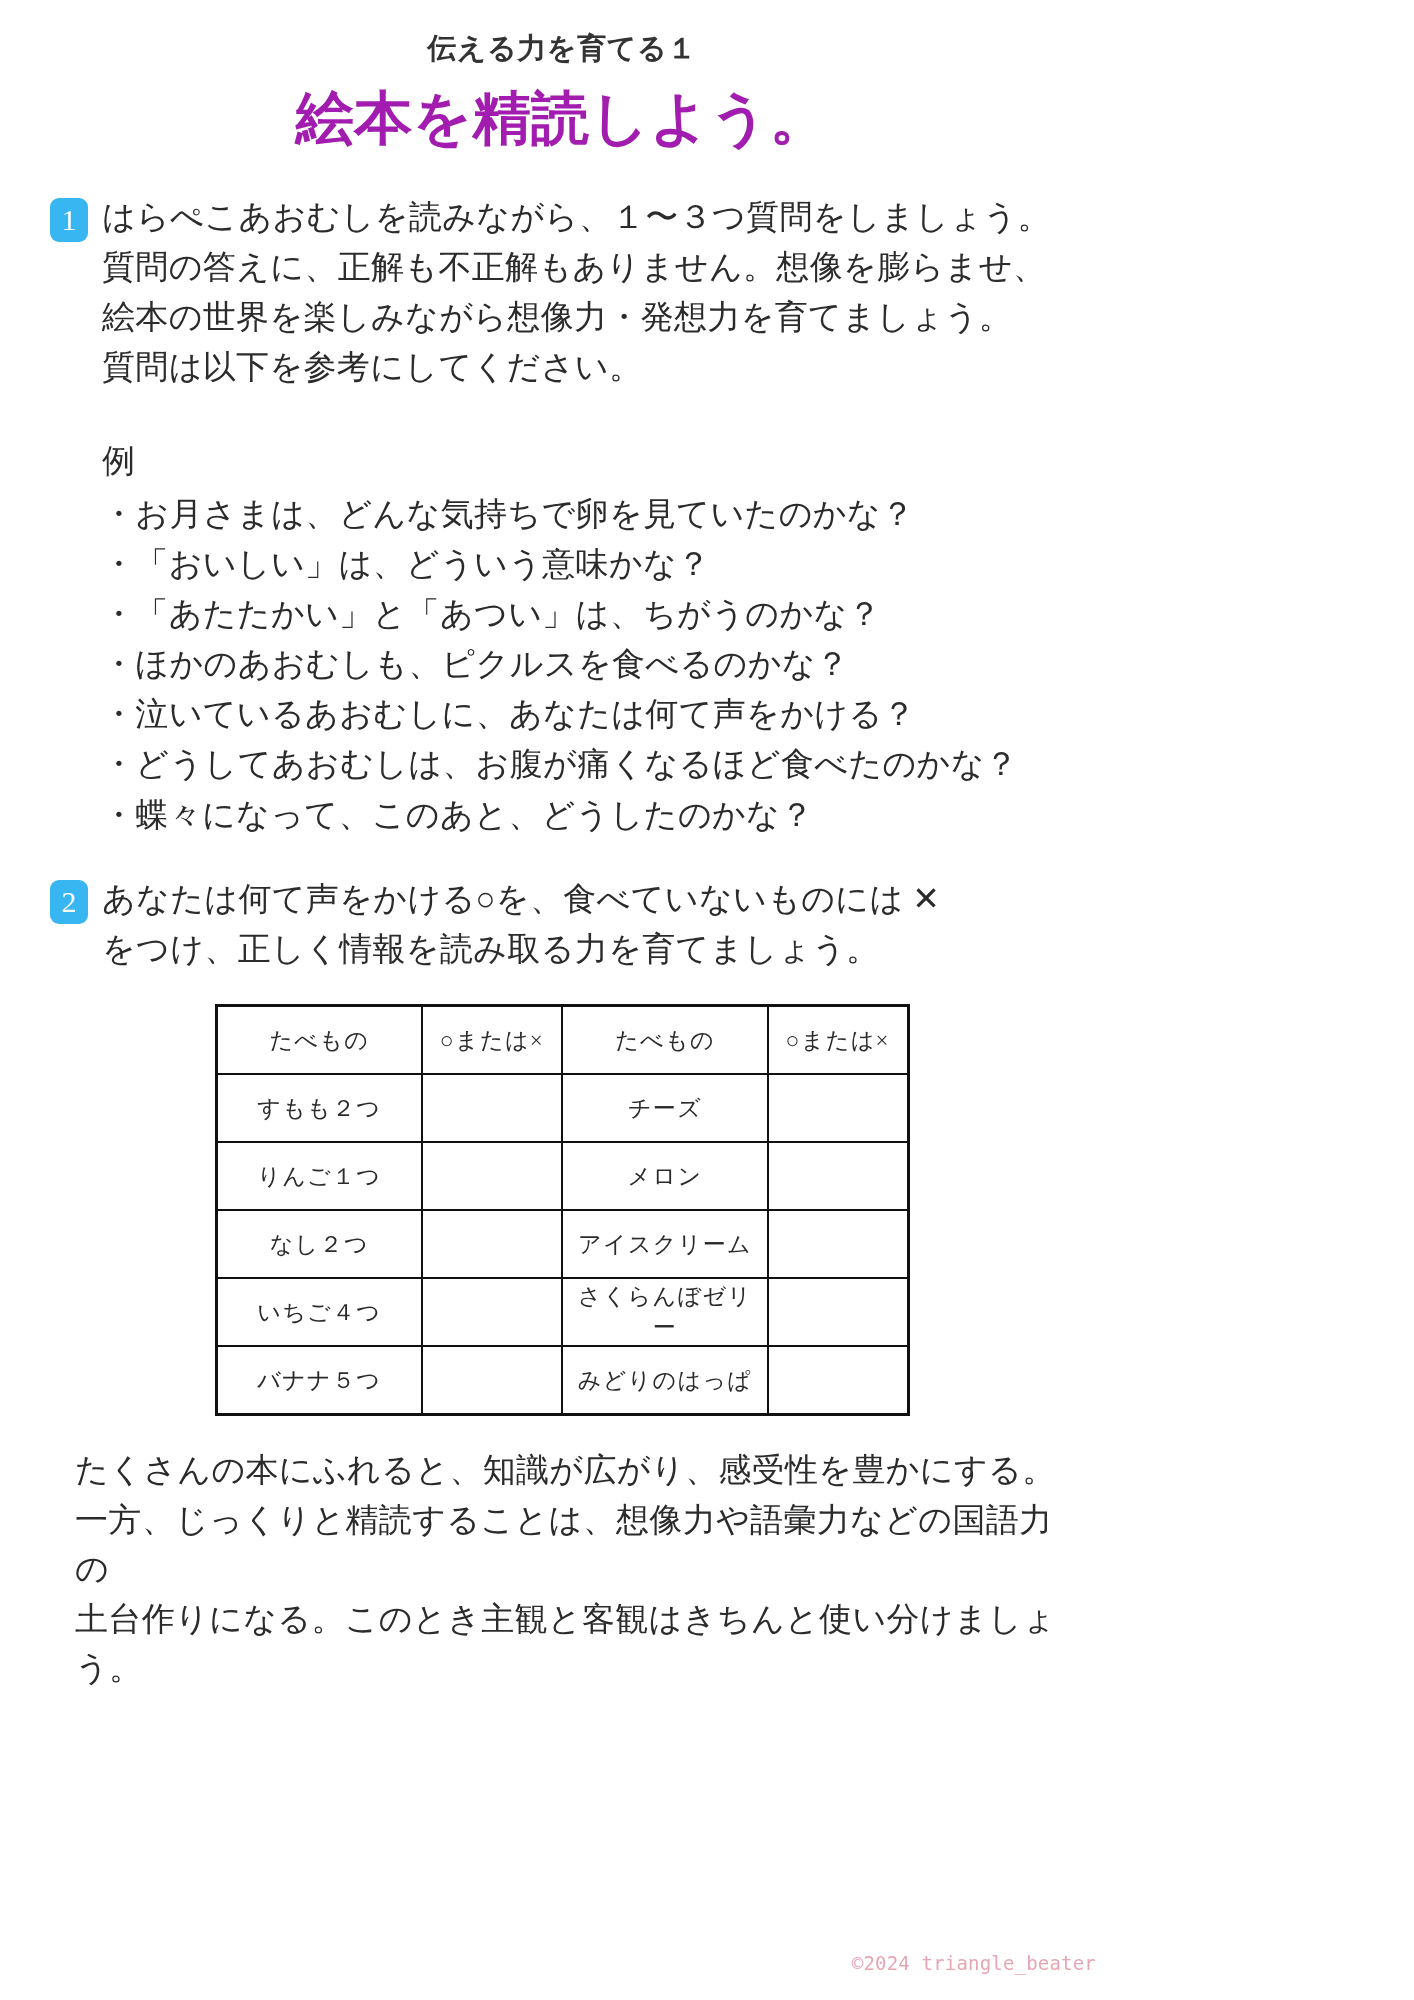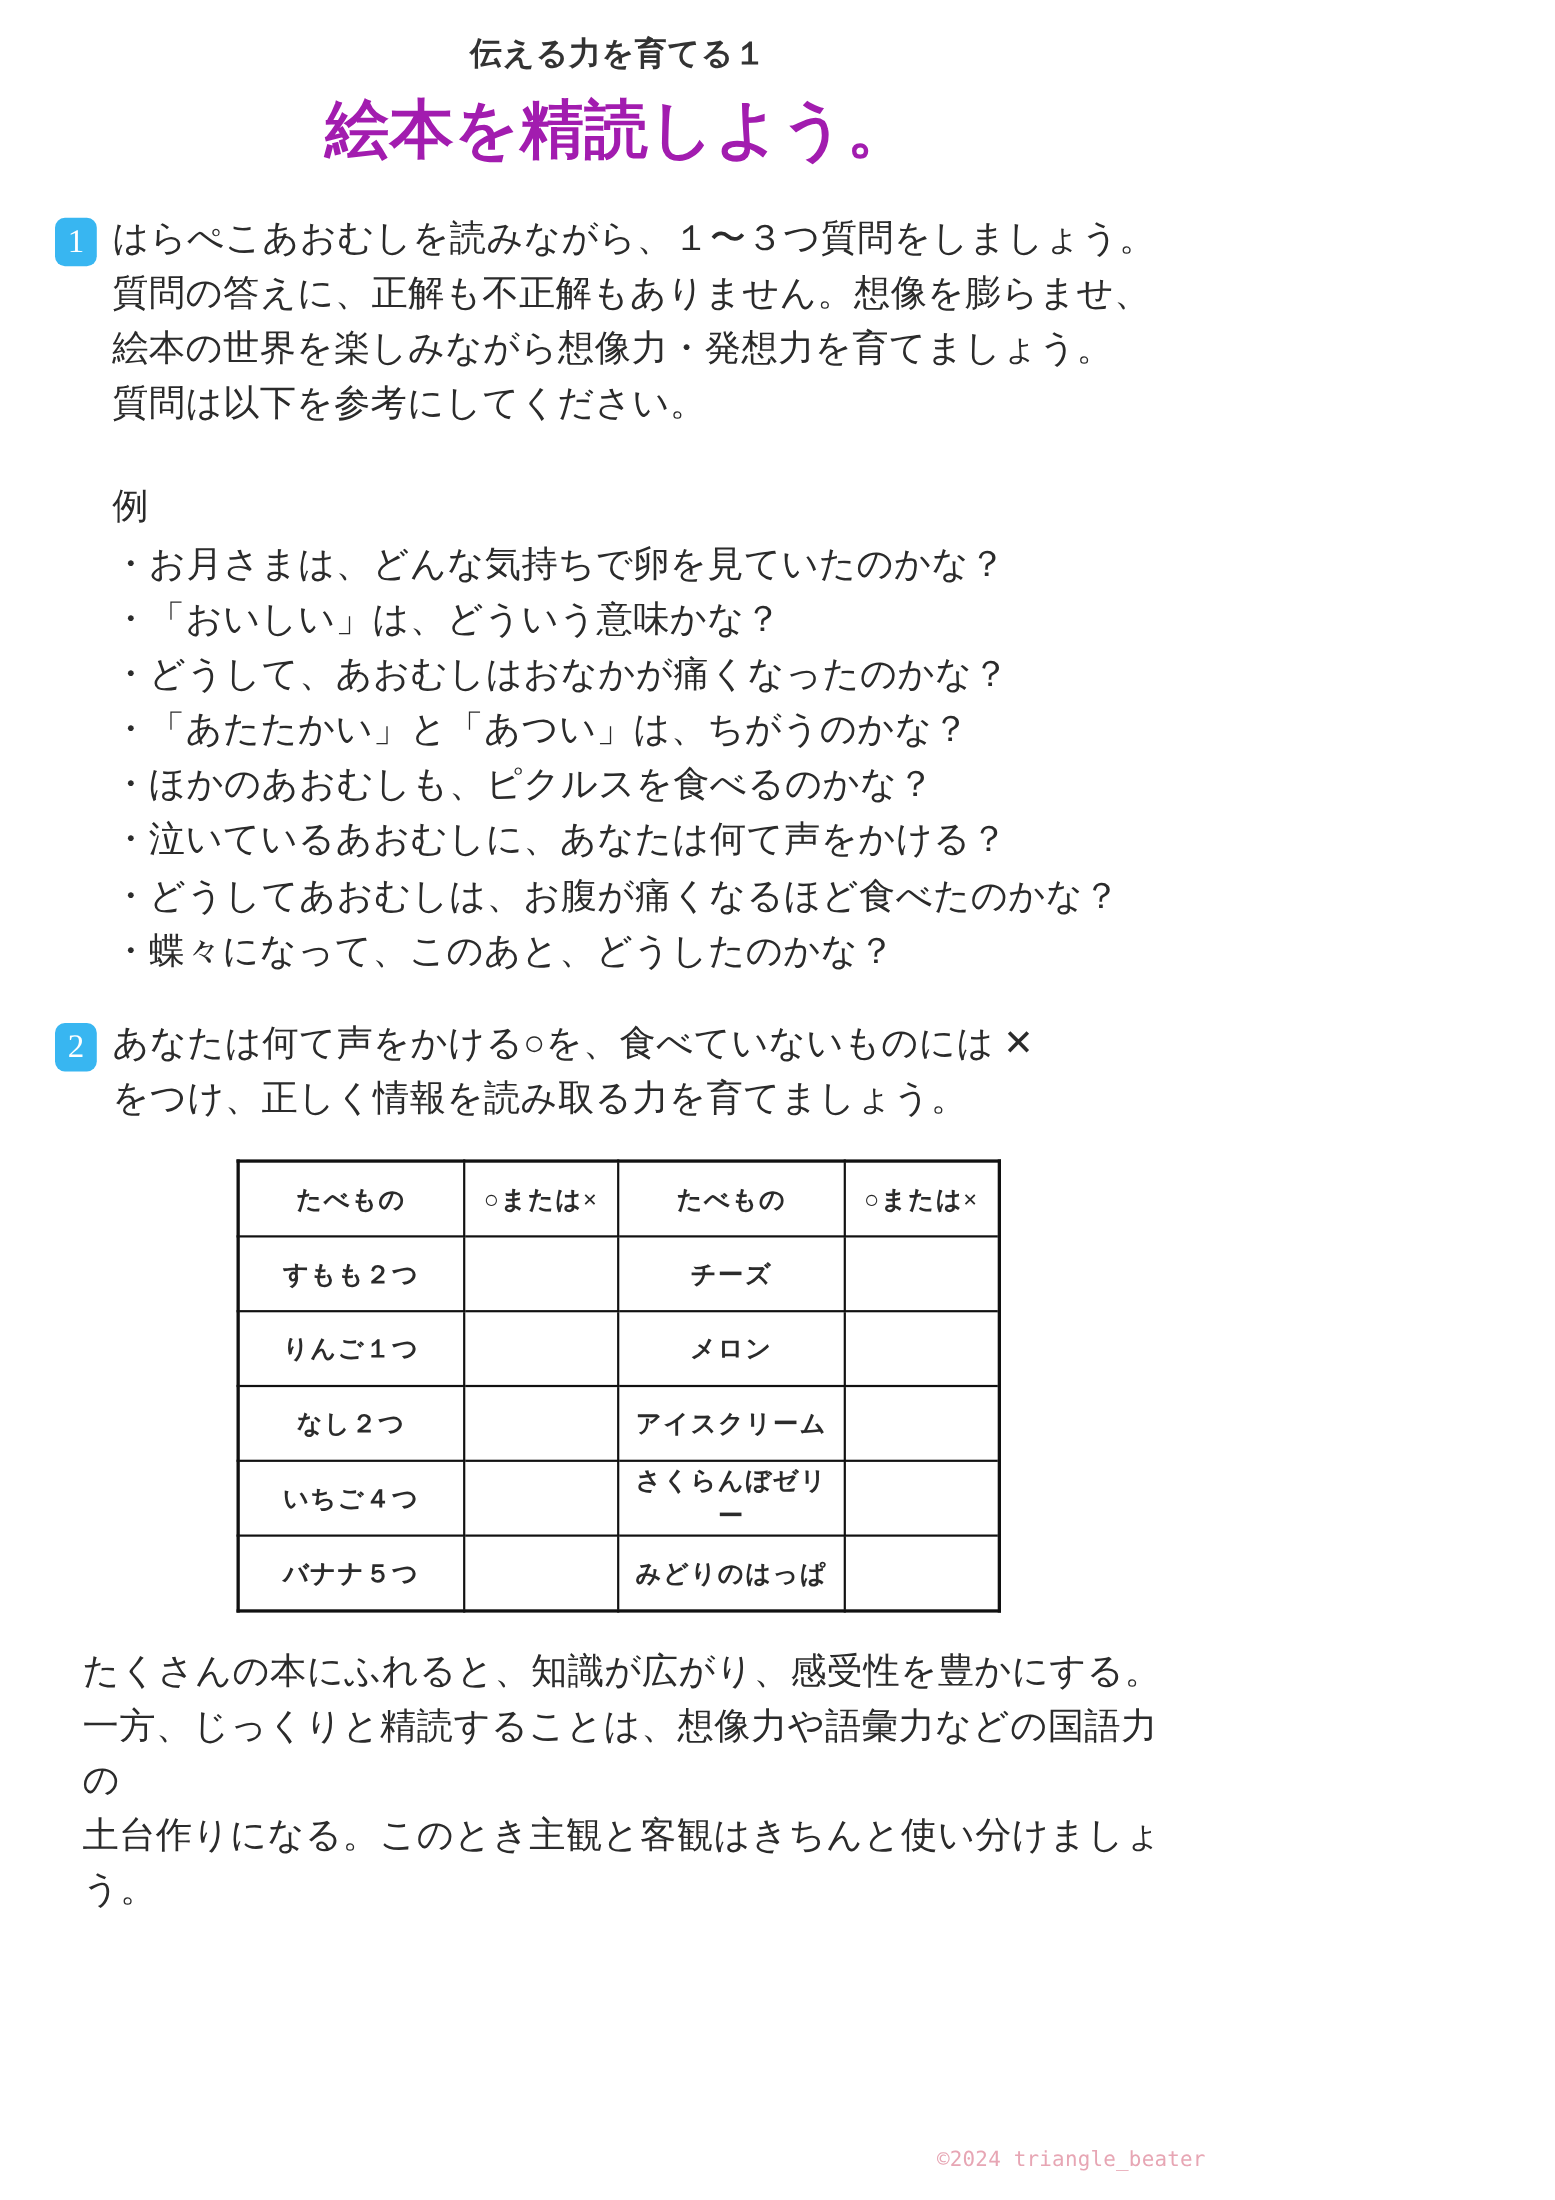--- a/index.html
+++ b/index.html
@@ -114,21 +114,21 @@
     border: 3px solid #111111;
     width: 692px;
     table-layout: fixed;
   }
   table.food-table td,
   table.food-table th {
     border: 2px solid #111111;
     height: 66px;
     text-align: center;
     vertical-align: middle;
-    font-weight: bold;
+    font-weight: normal;
     font-size: 23px;
     letter-spacing: 0.06em;
     color: #2b2b2b;
     padding: 0 4px;
   }
   table.food-table col.c-food { width: 206px; }
   table.food-table col.c-mark { width: 140px; }
 
   
   .footer-note {
@@ -168,21 +168,20 @@
       <p>絵本の世界を楽しみながら想像力・発想力を育てましょう。</p>
       <p>質問は以下を参考にしてください。</p>
     </div>
   </div>
 
   <div class="example-wrap">
     <p class="example-label">例</p>
     <ul class="example-list">
       <li>・お月さまは、どんな気持ちで卵を見ていたのかな？</li>
       <li>・「おいしい」は、どういう意味かな？</li>
-      <li>・どうして、あおむしはおなかが痛くなったのかな？</li>
       <li>・「あたたかい」と「あつい」は、ちがうのかな？</li>
       <li>・ほかのあおむしも、ピクルスを食べるのかな？</li>
       <li>・泣いているあおむしに、あなたは何て声をかける？</li>
       <li>・どうしてあおむしは、お腹が痛くなるほど食べたのかな？</li>
       <li>・蝶々になって、このあと、どうしたのかな？</li>
     </ul>
   </div>
 
   <div class="section">
     <div class="badge">2</div>

